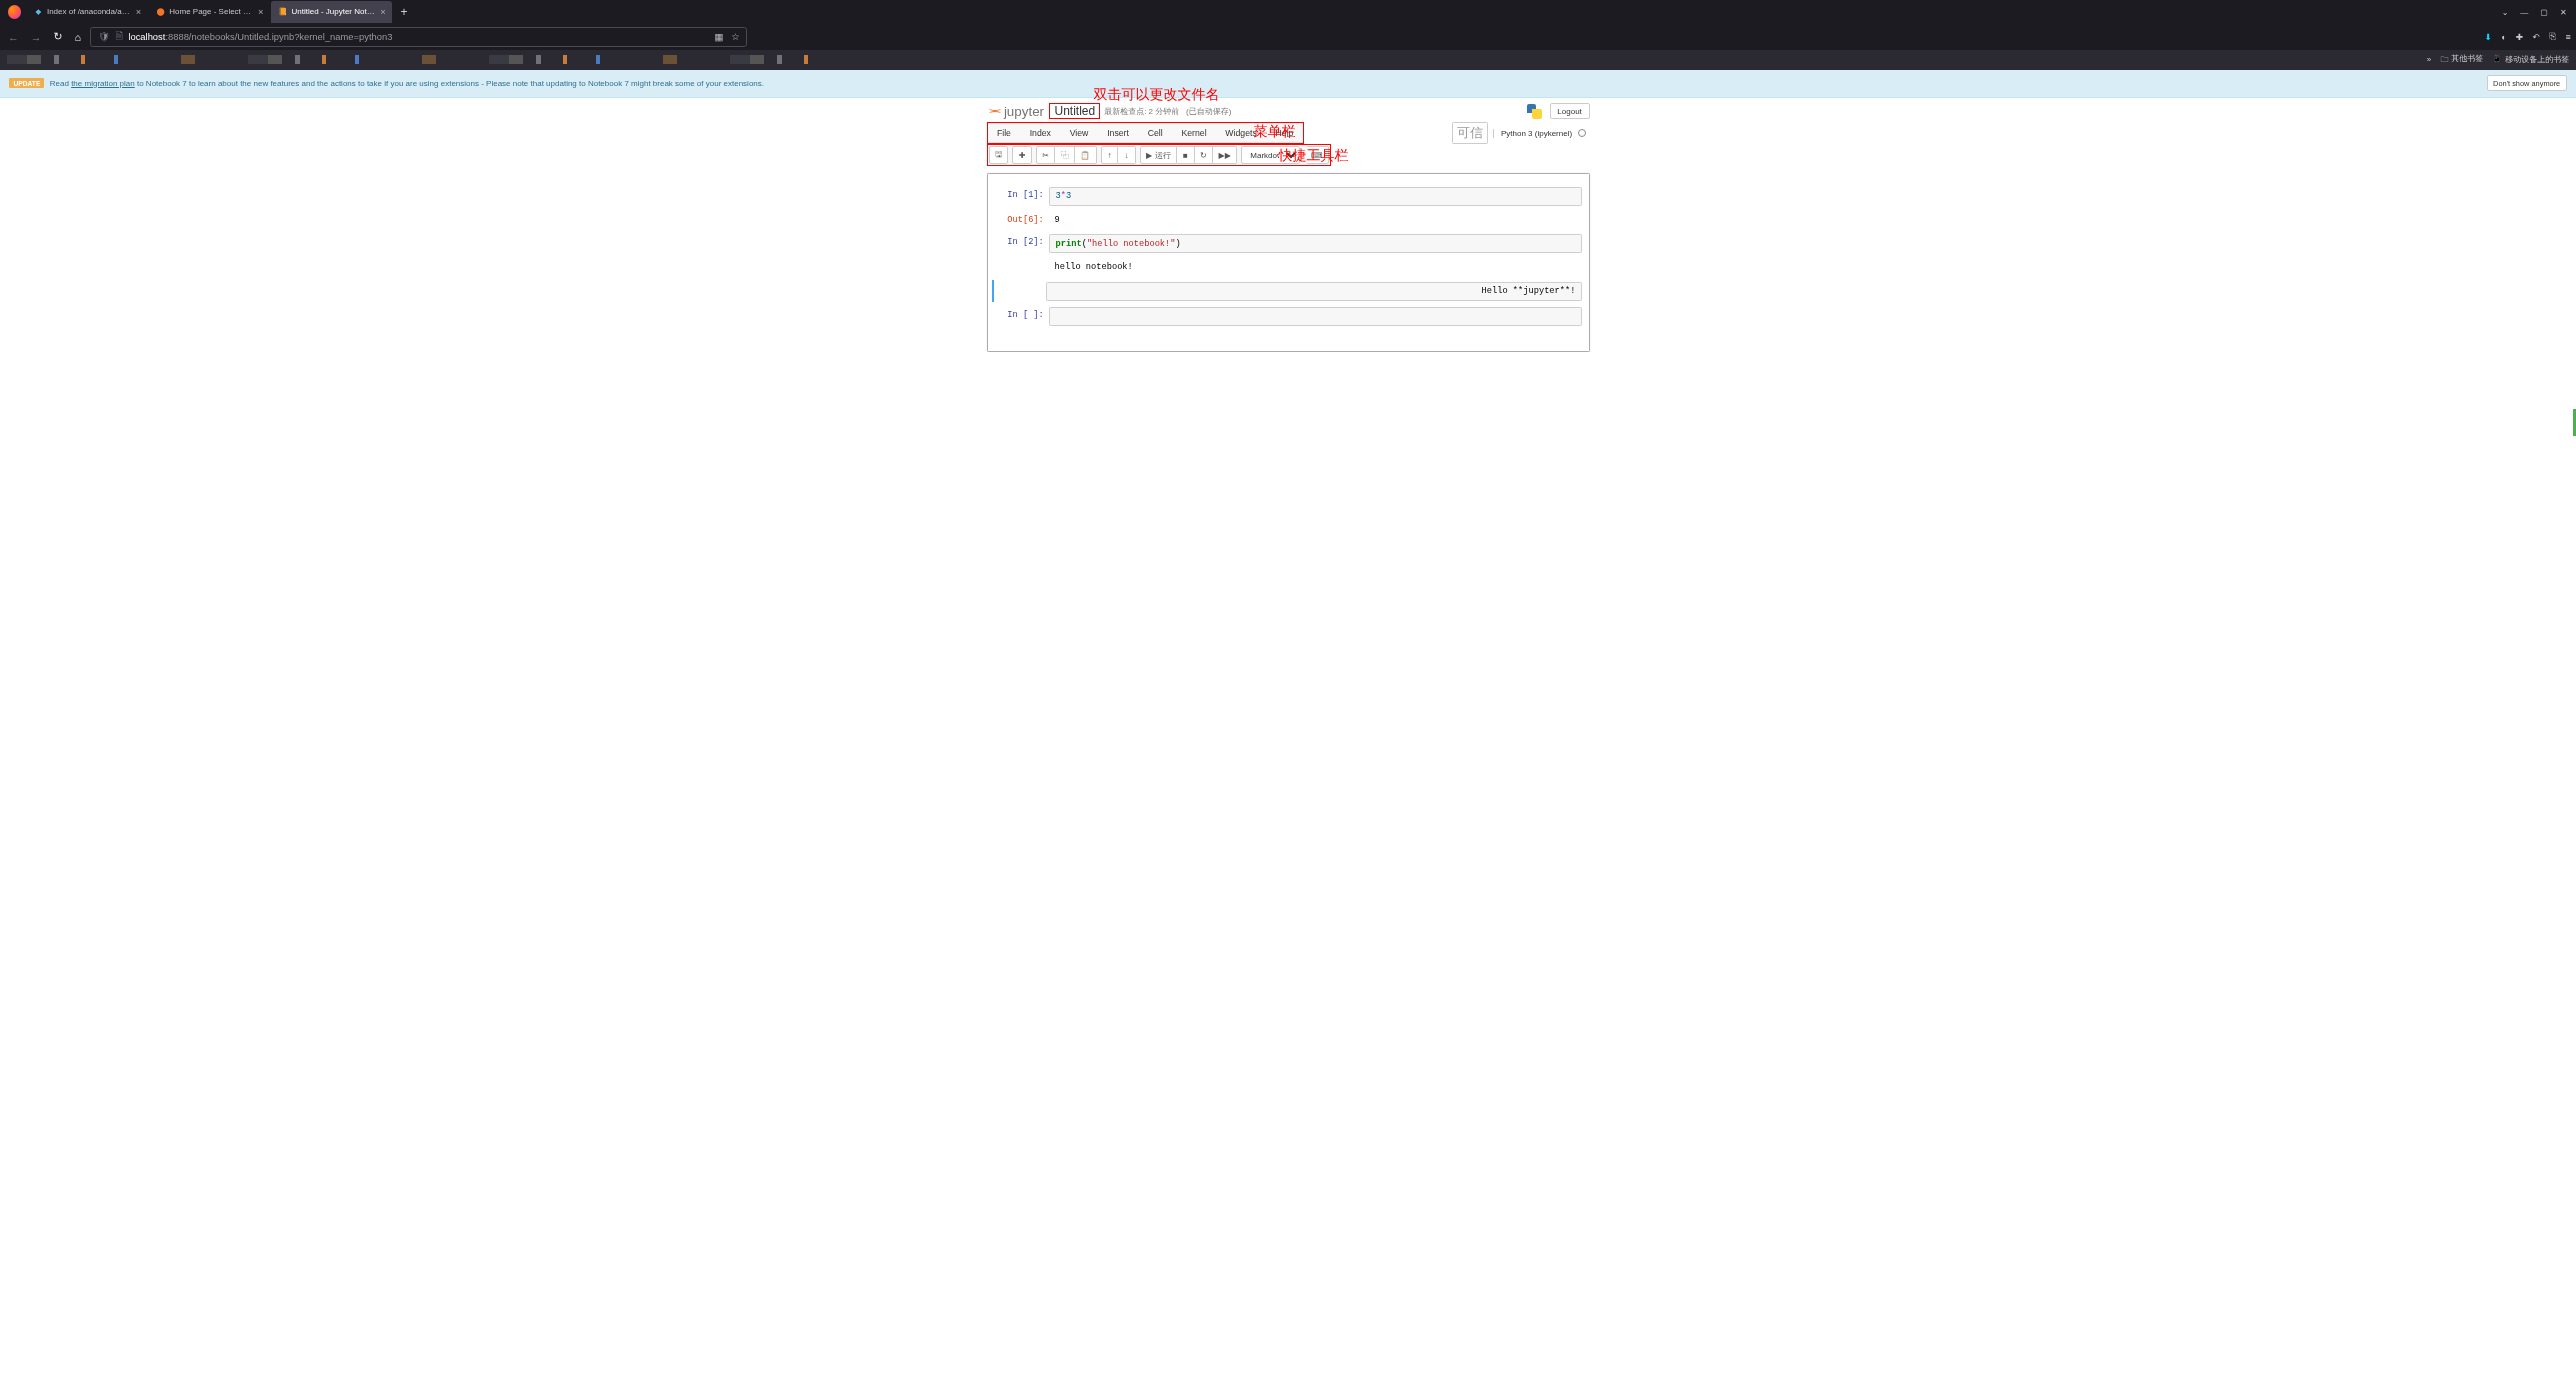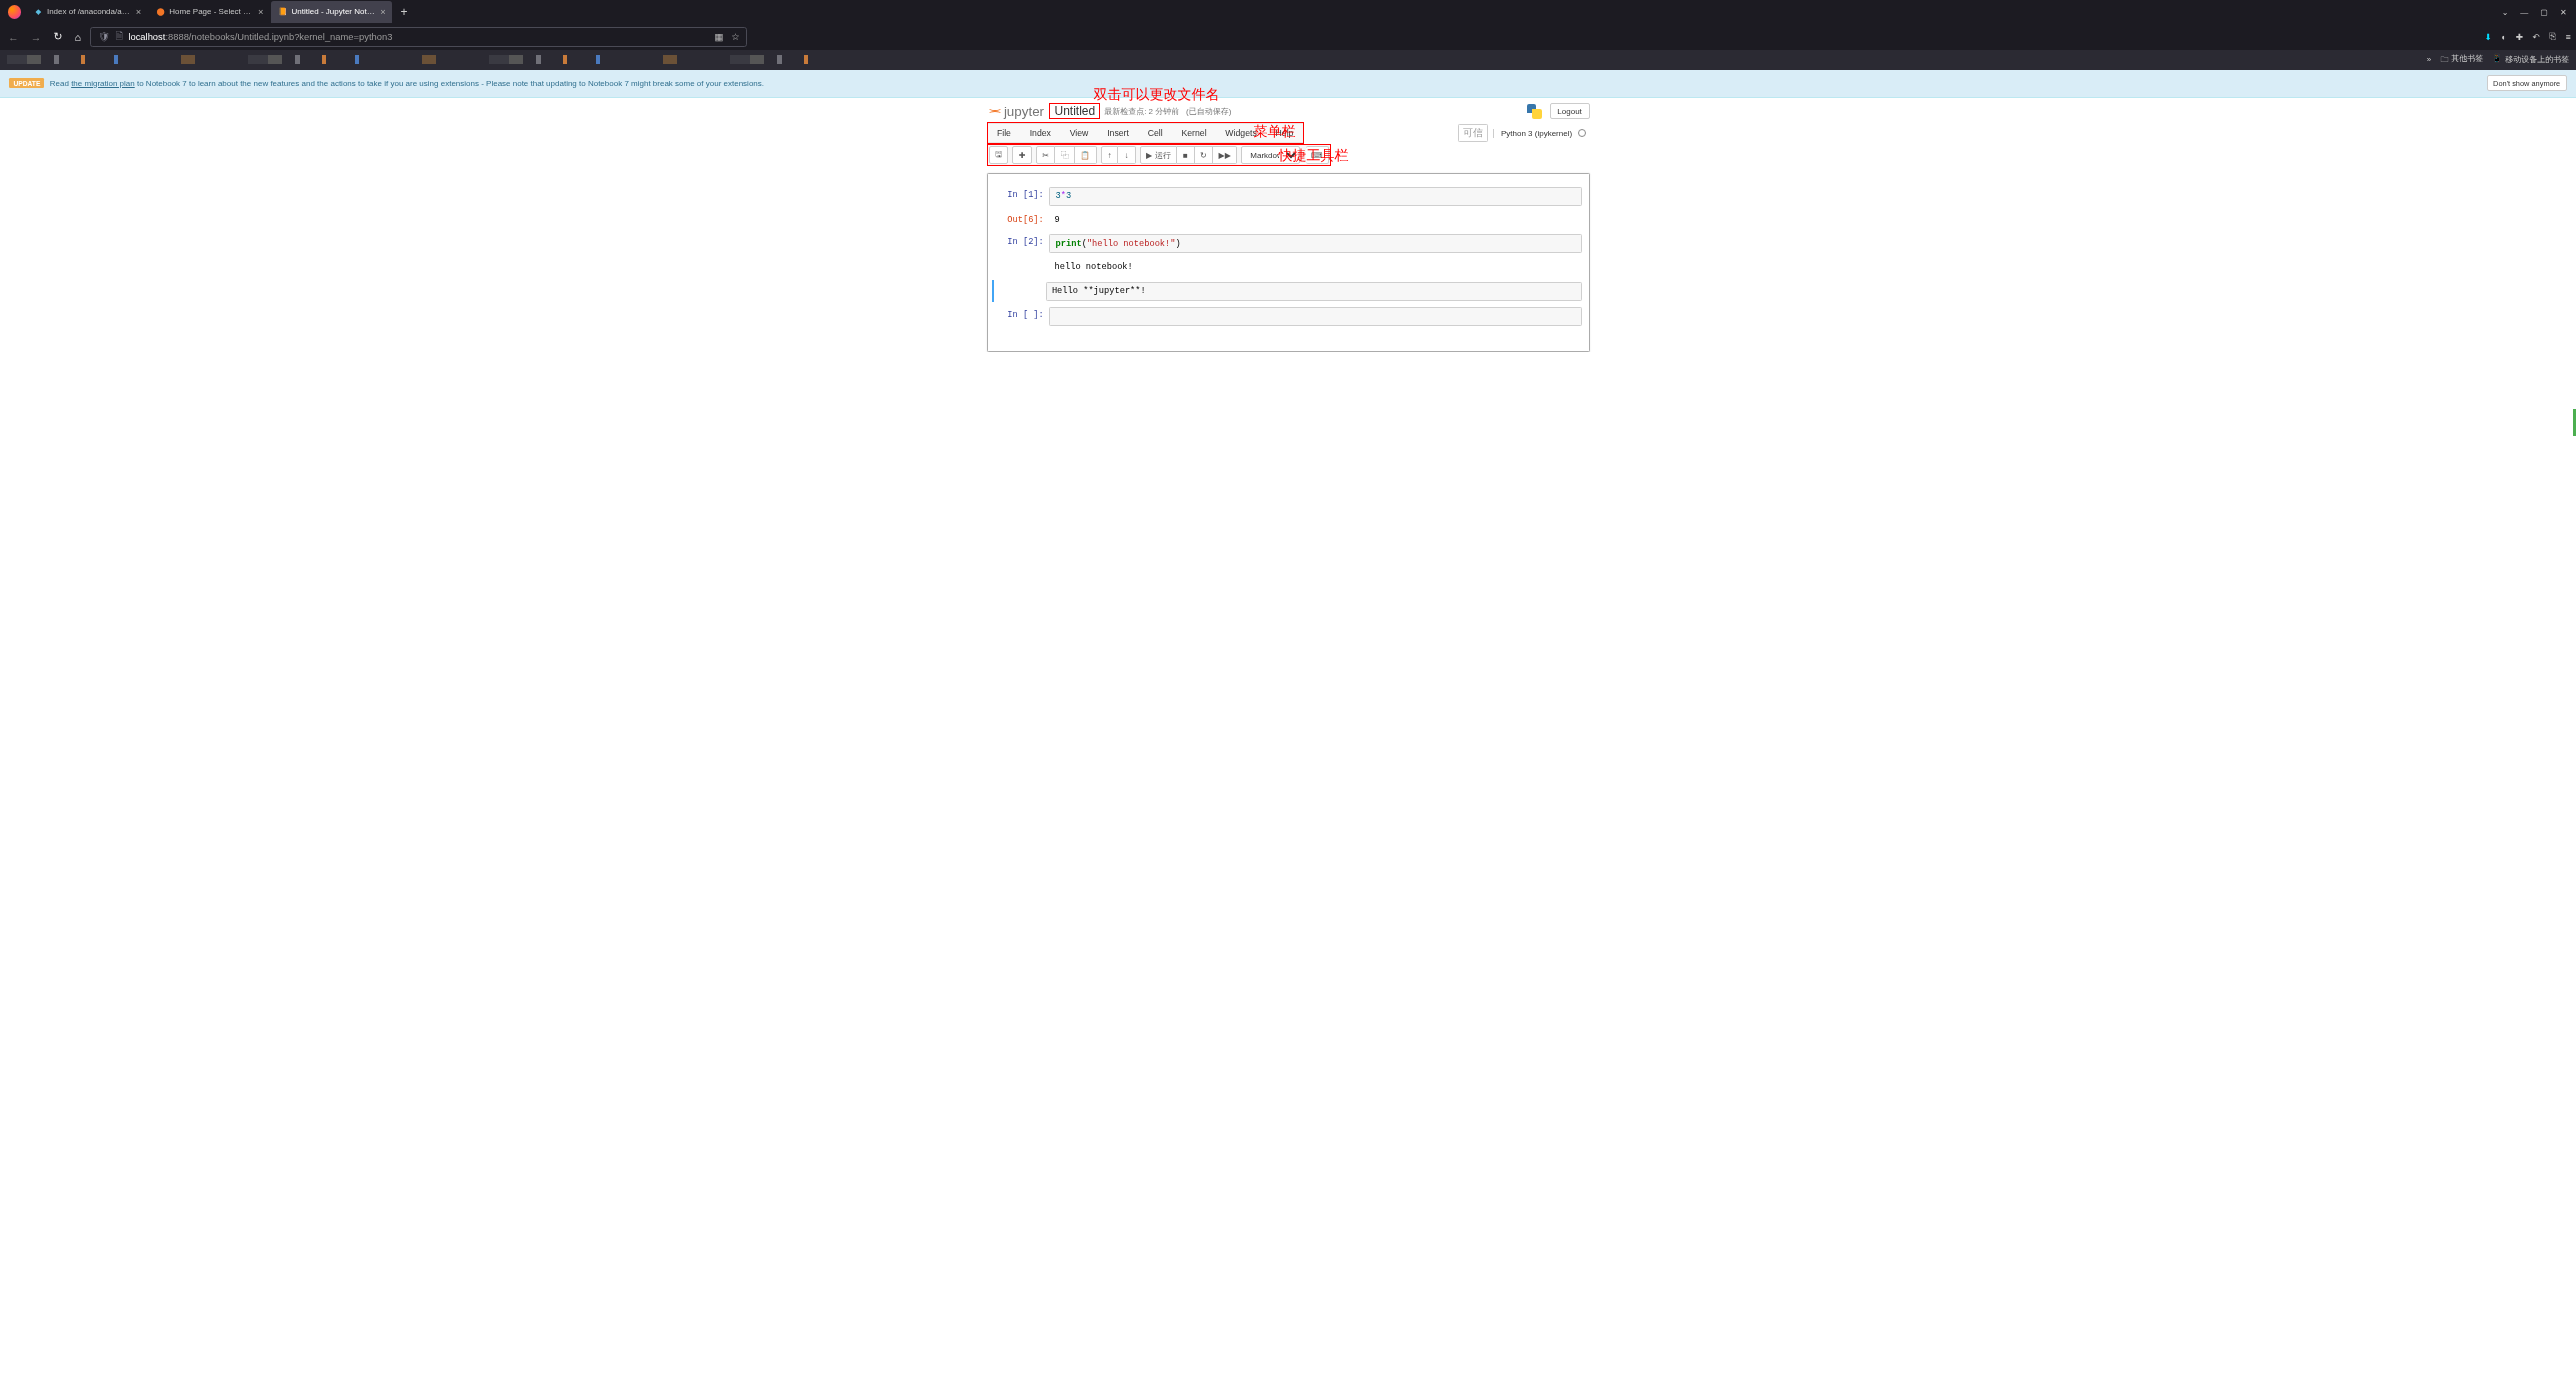--- a/index.html
+++ b/index.html
@@ -59,21 +59,21 @@
 
 
 .menubar-wrap { max-width: 603px; margin: 0 auto; position: relative; }
 .menubar-border { border: 1.3px solid #f00; display: inline-block; background: #fff; }
 .menubar { display: flex; border-bottom: 0.7px solid #e7e7e7; border-top: 0.7px solid #e7e7e7; background: #f8f8f8; }
 .menubar .mitem { padding: 4px 9.4px; font-size: 8.7px; color: #333; cursor: pointer; }
 .anno-menu { top: 1.3px; left: 267px; }
 .kernel-ind { margin-left: auto; display: flex; align-items: center; gap: 5.4px; padding-right: 4px; font-size: 8px; color: #777; }
 .kernel-name { color: #333; border-left: 0.7px solid #ccc; padding-left: 6.7px; }
 .kernel-circle { width: 8px; height: 8px; border: 0.7px solid #888; border-radius: 50%; }
-.trusted { background: #fff; border: 0.7px solid #ccc; border-radius: 1.3px; padding: 0.7px 4px; font-size: 10px; color: #999; }
+.trusted { background: #fff; border: 0.7px solid #ccc; border-radius: 1.3px; padding: 0.7px 4px; font-size: 13px; color: #999; }
 .menubar-row { display: flex; align-items: center; background: #fff; }
 
 
 .toolbar-wrap { max-width: 603px; margin: 0 auto; position: relative; }
 .toolbar-border { border: 1.3px solid #f00; display: inline-block; padding: 1.3px; background: #f8f8f8; }
 .toolbar { display: flex; align-items: center; gap: 0; }
 .tbtn-group { display: flex; margin-right: 4px; }
 .tbtn { border: 0.7px solid #ccc; background: #fff; padding: 2.7px 5.4px; font-size: 8px; cursor: pointer; color: #555; min-width: 17.4px; text-align: center; height: 17.4px; display: flex; align-items: center; justify-content: center; }
 .tbtn:not(:first-child) { border-left: none; }
 .tbtn-group .tbtn:first-child { border-radius: 2px 0 0 2px; }
@@ -86,21 +86,21 @@
 
 
 .nb-area { max-width: 603px; margin: 6.7px auto 0; background: #fff; border: 0.7px solid #ababab; border-radius: 1.3px; box-shadow: 0 0.7px 2px rgba(0,0,0,0.1); padding: 8px 4px 20px; }
 .cell { display: flex; margin: 4px 0; padding: 1.3px 2.7px; }
 .prompt { width: 55px; text-align: right; font-family: "Courier New", monospace; font-size: 8.7px; padding: 2.7px 5.4px 0 0; flex-shrink: 0; }
 .prompt.in { color: #303f9f; }
 .prompt.out { color: #d84315; }
 .cell-body { flex: 1; }
 .code-input { border: 0.7px solid #cfcfcf; border-radius: 1.3px; background: #f7f7f7; padding: 3.4px 5.4px; font-family: "Courier New", monospace; font-size: 8.7px; white-space: pre; color: #000; }
 .output-text { padding: 2.7px 5.4px; font-family: "Courier New", monospace; font-size: 8.7px; color: #000; white-space: pre; }
-.cell.selected { border-left: 2.7px solid #42a5f5; margin-left: 0; padding-left: 0; background: #fff; }
+.cell.selected { border-left: 2.7px solid #42a5f5; margin-left: 0; padding-left: 0; background: #fff; text-align: right; }
 .cell.selected .prompt { width: 52px; }
 .md-input { border: 0.7px solid #cfcfcf; border-radius: 1.3px; background: #f7f7f7; padding: 3.4px 5.4px; font-family: "Courier New", monospace; font-size: 8.7px; color: #000; }
 .code-input .kw { color: #008000; font-weight: bold; }
 .code-input .str { color: #ba2121; }
 .code-input .num { color: #006080; }
 .code-input .op { color: #a020f0; }
 
 
 .scroll-accent { position: fixed; right: 0; top: 409px; width: 2.7px; height: 27px; background: #4caf50; }
 </style>

